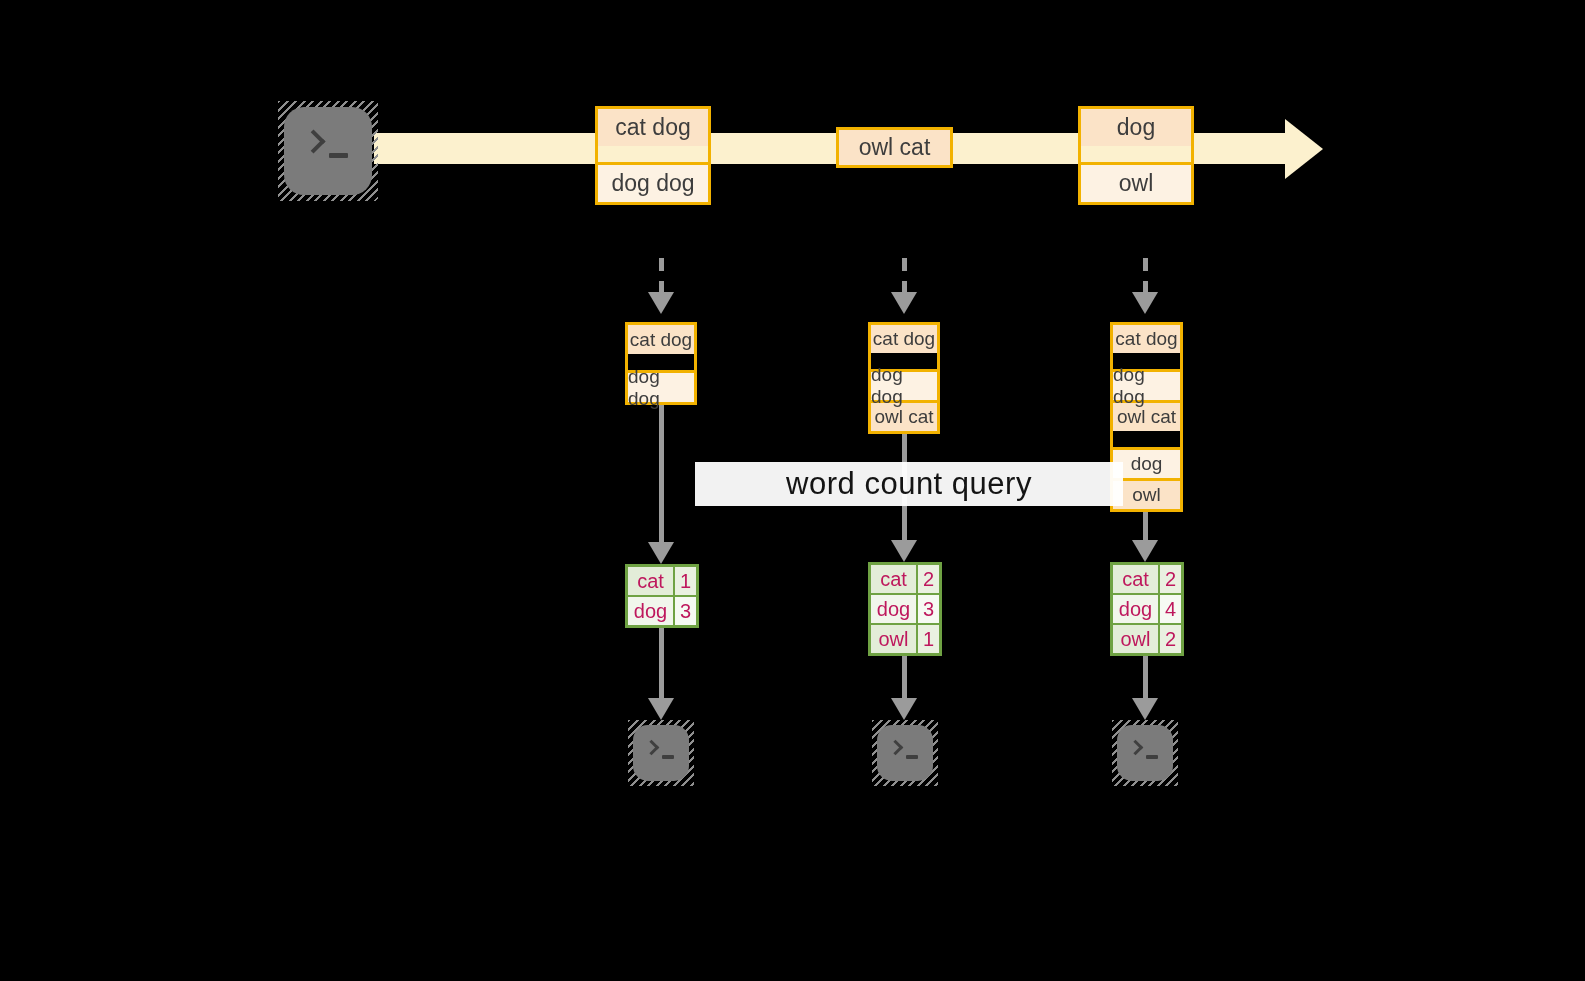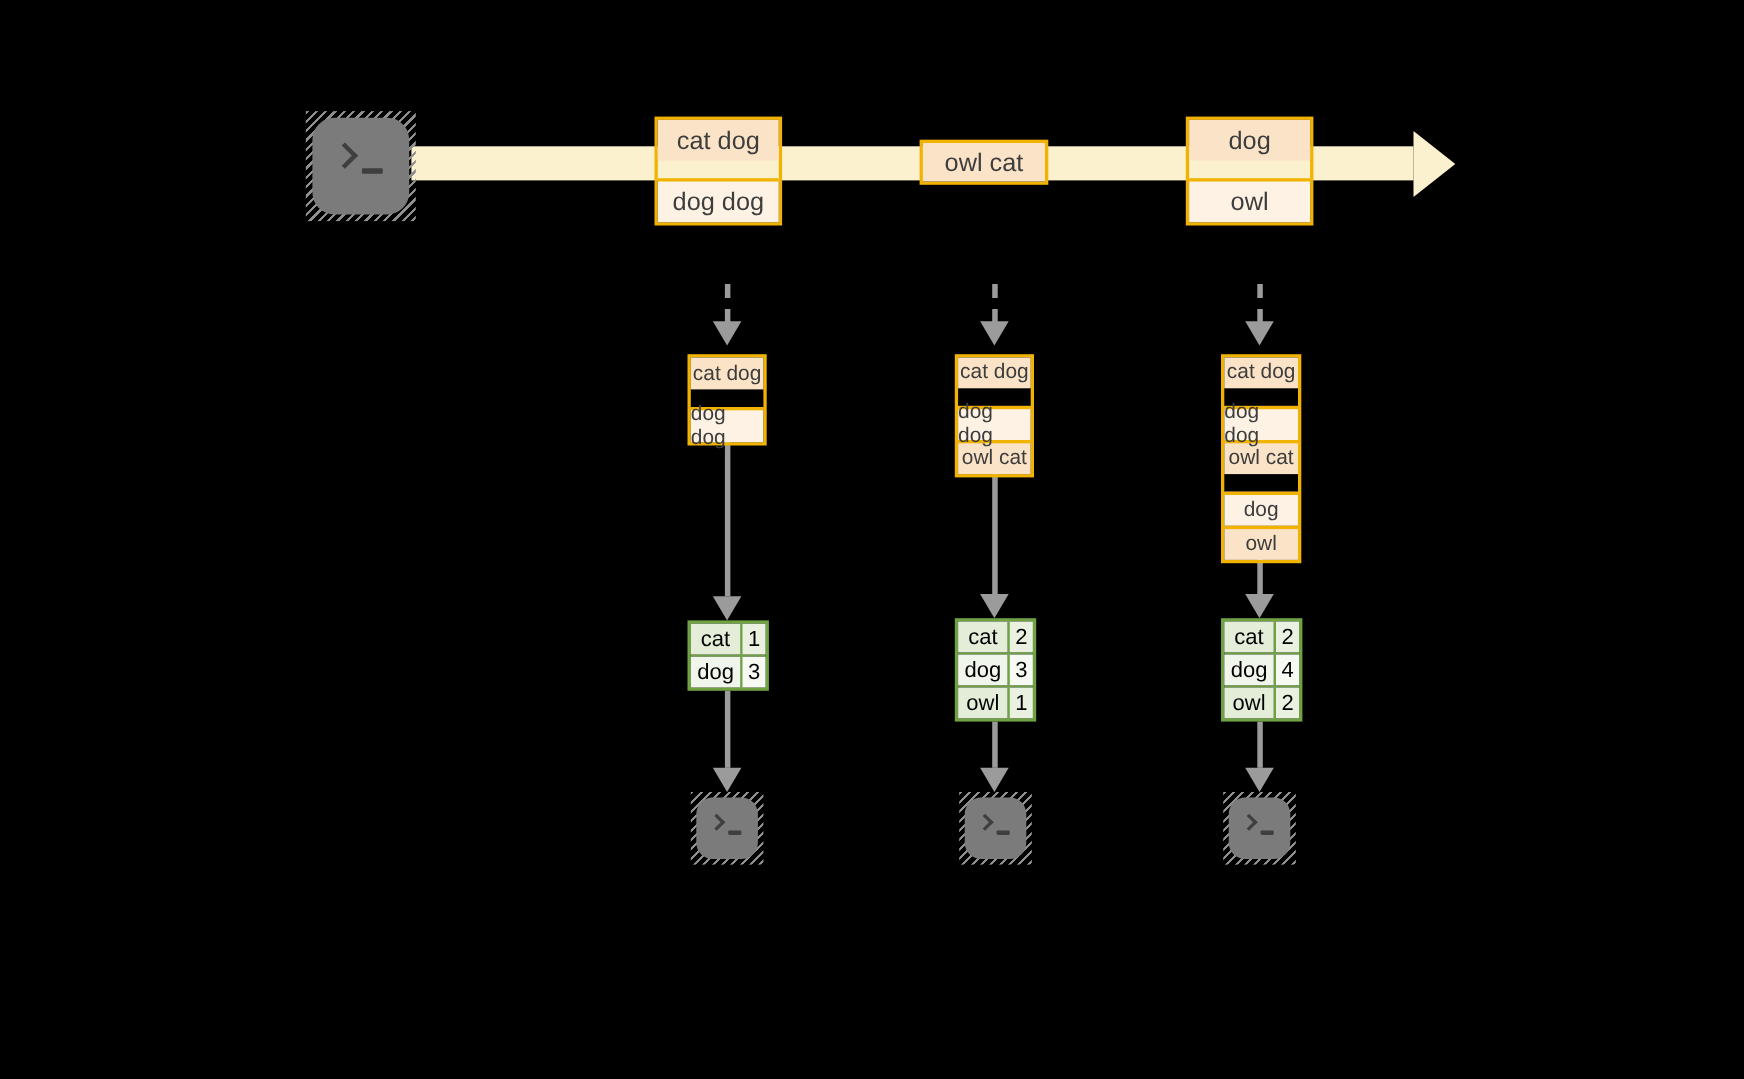--- a/index.html
+++ b/index.html
@@ -52,21 +52,21 @@
 
   
   .query{position:absolute;left:695px;top:462px;width:428px;height:44px;z-index:5;
          background:rgba(255,255,255,0.95);display:flex;align-items:center;justify-content:center;
          font-size:31px;font-weight:300;color:#141414;letter-spacing:0.5px;}
 
   
   .wtable{position:absolute;border:3px solid #6fa243;z-index:4;}
   .trow{display:flex;}
   .trow + .trow{border-top:2px solid #6fa243;}
-  .tcell{display:flex;align-items:center;justify-content:center;height:28px;font-size:20px;color:#000000;}
+  .tcell{display:flex;align-items:center;justify-content:center;height:28px;font-size:20px;color:#be185d;}
   .tword{width:45px;}
   .tnum{width:21px;border-left:2px solid #6fa243;}
   .g0 .tword{background:#e3edd8;} .g0 .tnum{background:#eaf1e1;}
   .g1 .tword{background:#f1f6ec;} .g1 .tnum{background:#f6faf3;}
   #table-1{left:625px;top:564px;}
   #table-2{left:868px;top:562px;}
   #table-3{left:1110px;top:562px;}
 </style>
 </head>
 <body>
@@ -119,20 +119,21 @@
     <div class="orow peach">owl</div>
   </div>
 
   <div class="vline" style="left:659px;top:389px;height:153px;"></div>
   <div class="head-down" style="left:648px;top:542px;"></div>
   <div class="vline" style="left:902px;top:418px;height:122px;"></div>
   <div class="head-down" style="left:891px;top:540px;"></div>
   <div class="vline" style="left:1143px;top:480px;height:60px;"></div>
   <div class="head-down" style="left:1132px;top:540px;"></div>
 
+  <div class="query">word count query</div>
 
   <div id="table-1" class="wtable">
     <div class="trow g0">
       <div class="tcell tword">cat</div>
       <div class="tcell tnum">1</div>
     </div>
     <div class="trow g1">
       <div class="tcell tword">dog</div>
       <div class="tcell tnum">3</div>
     </div>

